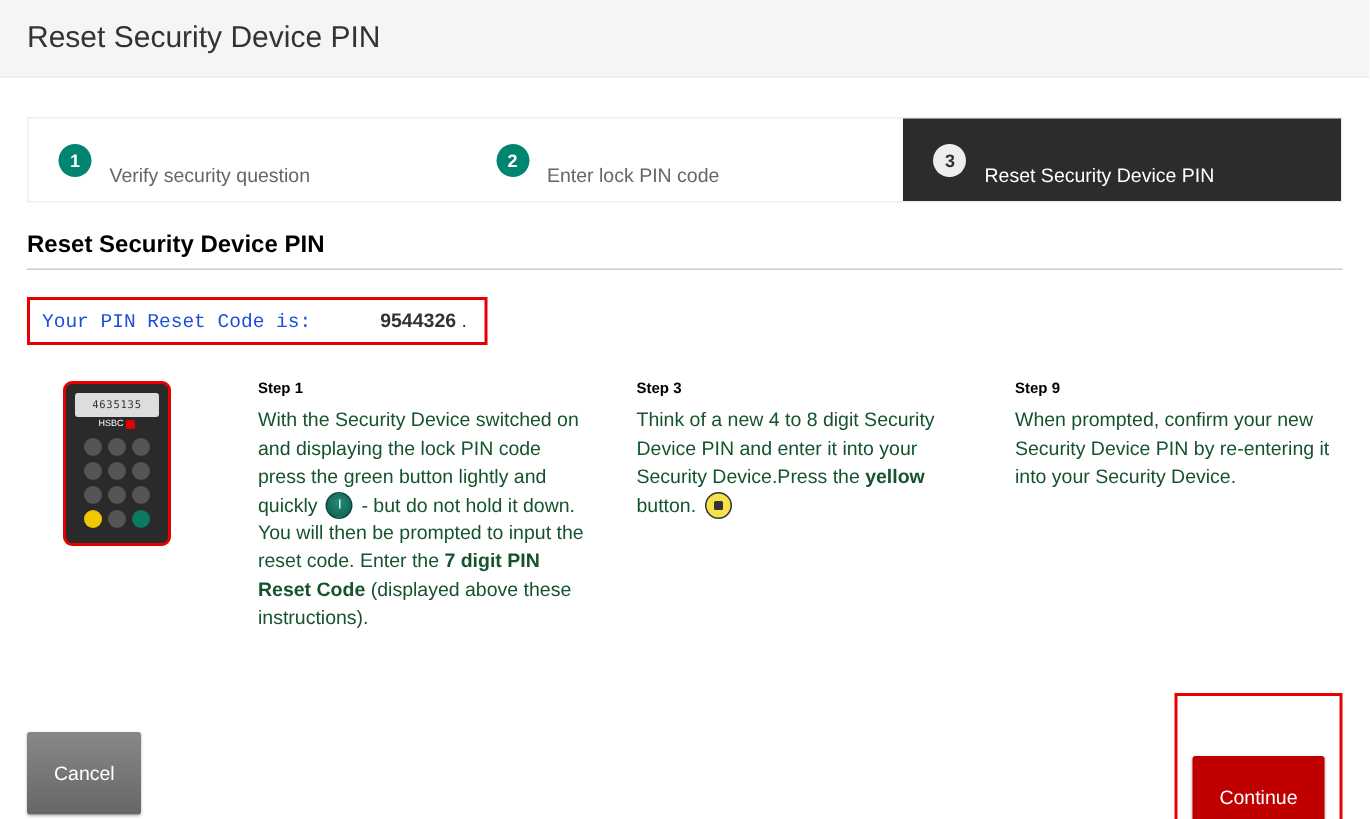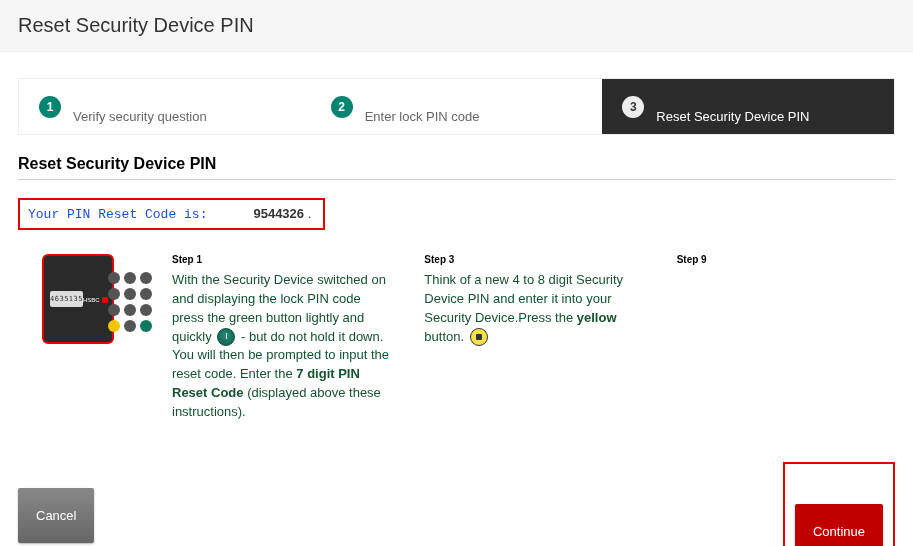--- a/index.html
+++ b/index.html
@@ -19,21 +19,21 @@
   .progress-step.active::before { content: ''; position: absolute; left: -18px; top: 0; width: 0; height: 0; border-top: 21px solid transparent; border-bottom: 21px solid transparent; border-left: 18px solid #fff; }
   .section-title { font-size: 16px; font-weight: bold; color: #000; margin: 10px 0 6px 0; }
   .divider { border-bottom: 1px solid #ccc; margin-bottom: 18px; }
   .code-row { display: flex; justify-content: space-between; align-items: flex-start; margin-bottom: 24px; }
   .code-box { border: 2px solid #e60000; padding: 6px 12px 6px 8px; display: inline-block; }
   .code-box .label { color: #1d4ed8; font-family: Liberation Mono, monospace; }
   .code-box .value { font-weight: bold; color: #333; margin-left: 46px; }
   .help-link { color: #444; font-size: 13px; text-decoration: none; cursor: pointer; }
   .steps { display: flex; gap: 34px; }
   .device-col { flex: 0 0 120px; display: flex; justify-content: center; }
-  .device { width: 72px; height: 90px; background: #2a2a2a; border: 2px solid #e60000; border-radius: 6px; padding: 6px; display: flex; flex-direction: row; align-items: center; }
+  .device { width: 72px; height: 110px; background: #2a2a2a; border: 2px solid #e60000; border-radius: 6px; padding: 6px; display: flex; flex-direction: column; align-items: center; }
   .device .screen { width: 56px; height: 16px; background: #ddd; border-radius: 2px; font-size: 7px; font-family: monospace; color: #333; display:flex; align-items:center; justify-content:center; letter-spacing:0.5px; }
   .device .brand { font-size: 6px; color: #fff; margin-top: 2px; display:flex; align-items:center; gap:2px; }
   .device .brand .logo { width:6px; height:6px; background:#e60000; border-radius:1px; display:inline-block; }
   .device .keys { display: grid; grid-template-columns: repeat(3, 12px); grid-template-rows: repeat(4, 12px); gap: 4px; margin-top: 6px; }
   .device .keys span { background: #555; border-radius: 50%; }
   .device .keys span.y { background: #f2c700; }
   .device .keys span.g { background: #0b7a5f; }
   .step-col { flex: 1; }
   .step-col h3 { font-size: 10px; font-weight: bold; margin-bottom: 6px; color: #000; }
   .step-col p { font-size: 13px; line-height: 1.45; color: #14532d; }
@@ -116,20 +116,21 @@
 
     <div class="step-col">
       <h3>Step 3</h3>
       <p>
         <span>Think of a new 4 to 8 digit Security Device PIN and enter it into your Security Device.Press the </span><strong>yellow</strong><span> button. </span><span class="inline-icon yellow"></span>
       </p>
     </div>
 
     <div class="step-col">
       <h3>Step 9</h3>
+      <p>When prompted, confirm your new Security Device PIN by re-entering it into your Security Device.</p>
     </div>
   </div>
 
   <div class="footer">
     <button class="btn btn-cancel">Cancel</button>
     <div class="continue-wrap">
       <button class="btn btn-continue">Continue</button>
     </div>
   </div>
 

